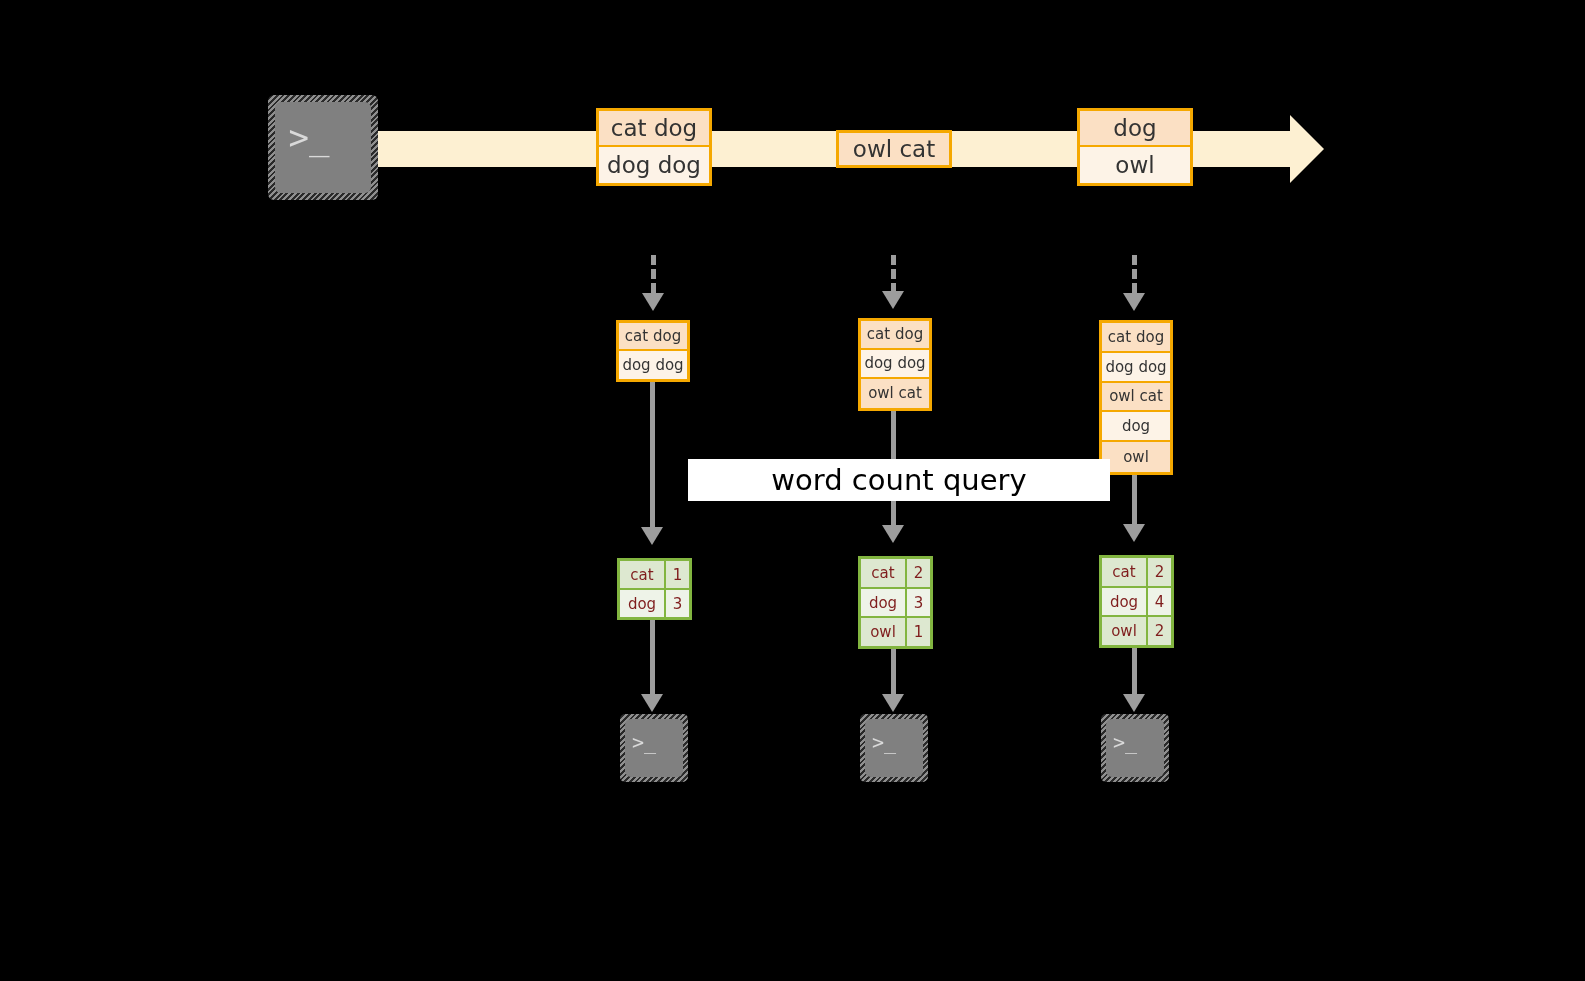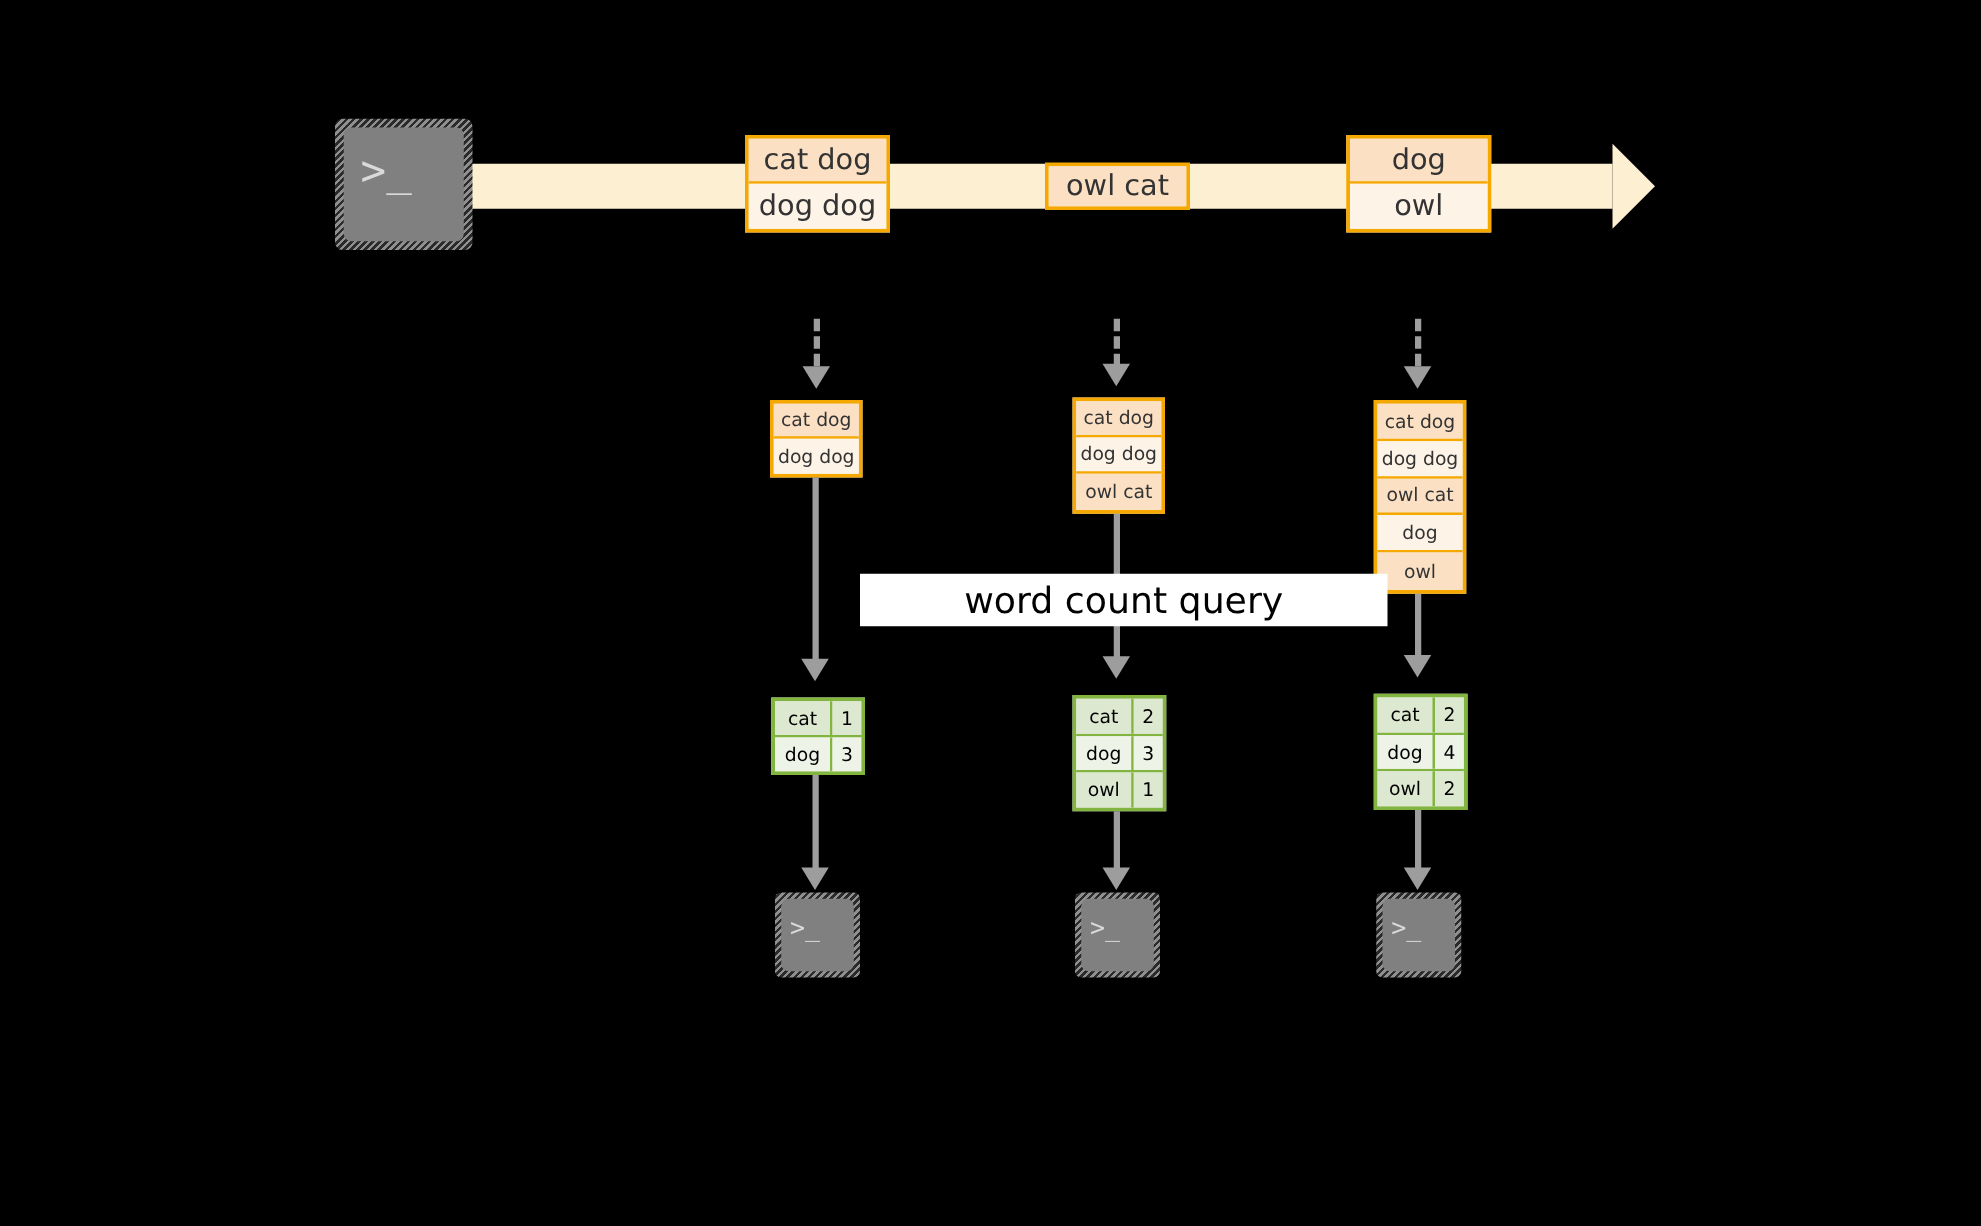--- a/index.html
+++ b/index.html
@@ -36,21 +36,21 @@
   .rec .row.light{background:#fdf3e7;}
 
   
   .tbl{position:absolute;box-sizing:border-box;border:3px solid #82b540;
        background:#eef3e8;display:flex;flex-direction:column;}
   .tbl .trow{display:flex;flex:1 1 auto;border-bottom:2px solid #82b540;}
   .tbl .trow:last-child{border-bottom:none;}
   .tbl .trow.dark .c{background:#dde8d0;}
   .tbl .trow.light .c{background:#eef3e8;}
   .tbl .c{box-sizing:border-box;display:flex;align-items:center;
-       justify-content:center;color:#000000;text-align:center;}
+       justify-content:center;color:#7f1d1d;text-align:center;}
   .tbl .c.word{flex:0 0 46px;border-right:2px solid #82b540;}
   .tbl .c.cnt{flex:1 1 auto;}
 
   
   .vline{position:absolute;background:#9d9d9d;width:5px;}
   .vhead{position:absolute;width:0;height:0;
        border-left:11px solid transparent;border-right:11px solid transparent;
        border-top:18px solid #9d9d9d;}
   .dashline{position:absolute;width:0;border-left:5px dashed #9d9d9d;}
 

